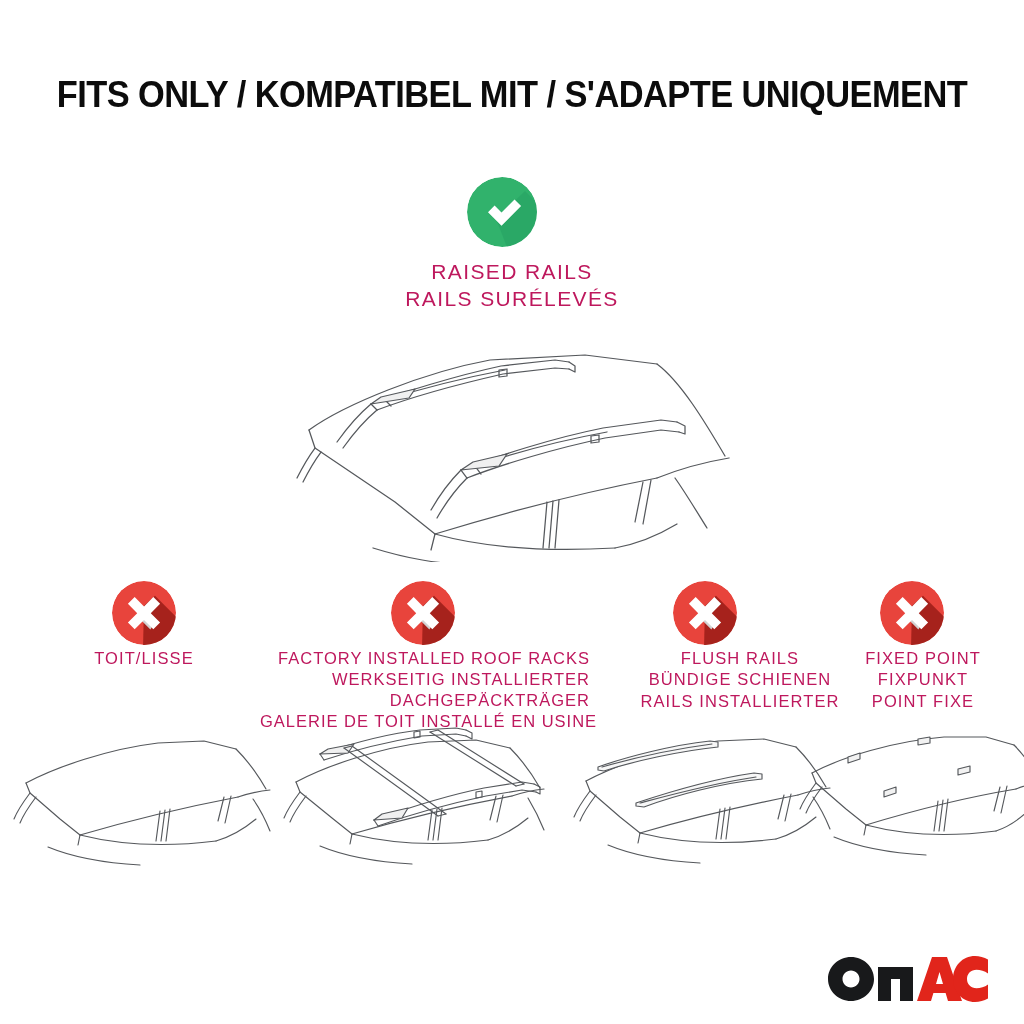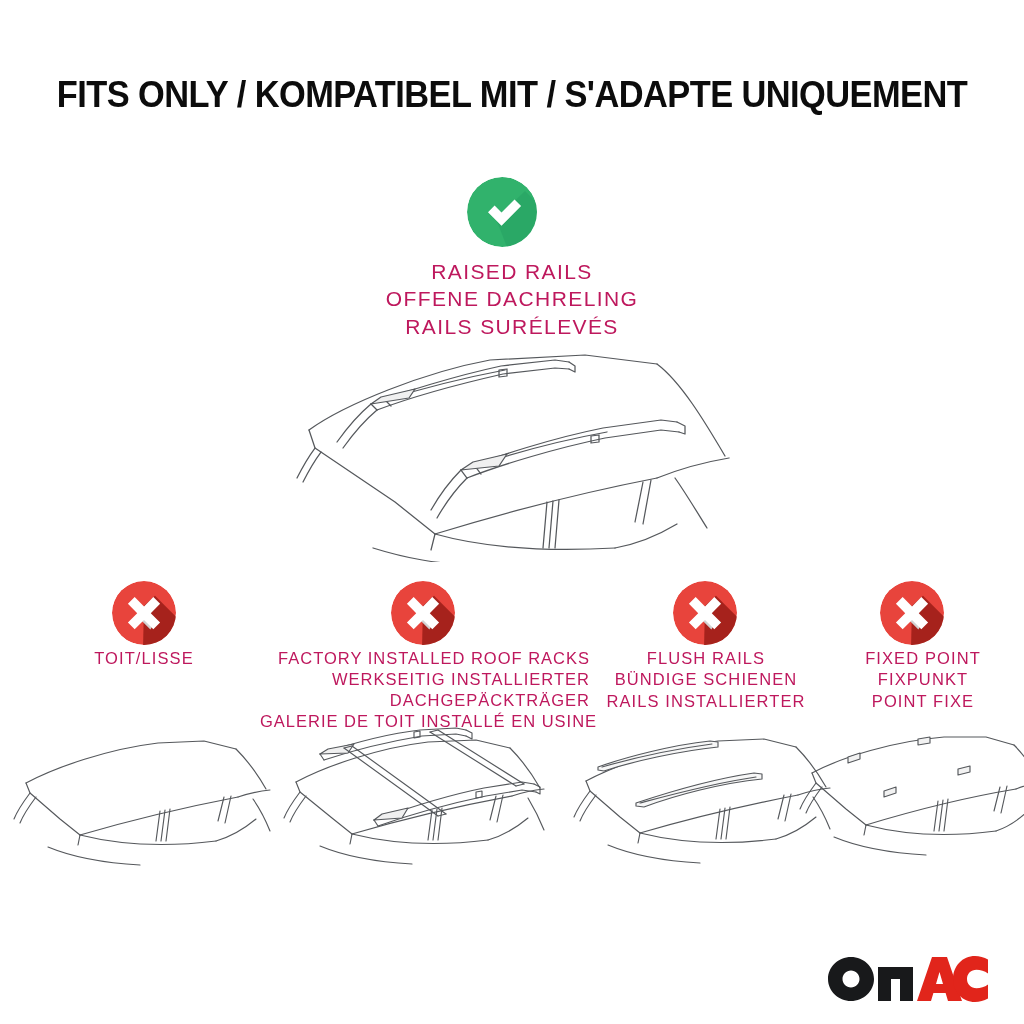--- a/index.html
+++ b/index.html
@@ -75,21 +75,20 @@
     <svg width="70" height="70" viewBox="0 0 70 70">
       <circle cx="35" cy="35" r="35" fill="#31b26c"></circle>
       <path d="M29 42 L58 14 L70 26 L70 70 L40 70 Z" fill="#25a063" opacity="0.55"></path>
       <path d="M20.5 35.5 L27.5 28.5 L31.5 32.5 L31.5 43 L24 43 Z" fill="#e2e2e2" opacity="0"></path>
       <path d="M21 35.2 l6.6 -6.6 l6.9 6.9 l13.0 -13.0 l6.6 6.6 l-19.6 19.6 z" fill="#ffffff"></path>
     </svg>
   </div>
 
   <div class="opt-label" style="position:absolute; left:0; top:258px; width:1024px; font-size:21px; letter-spacing:1.4px; line-height:1.30;">
     <div>RAISED RAILS</div>
-    <div>OFFENE DACHRELING</div>
     <div>RAILS SURÉLEVÉS</div>
   </div>
 
   <div class="illus" style="left:285px; top:352px; width:450px; height:210px;">
     <svg width="450" height="210" viewBox="0 0 450 210" fill="none" stroke="#55585c" stroke-width="1.25" stroke-linejoin="round" stroke-linecap="round">
 
       <path d="M24 78 C60 52 140 20 205 8 L300 3 L372 12"></path>
       <path d="M24 78 L30 96 L110 150 L150 182"></path>
       <path d="M150 182 C215 162 300 140 372 126"></path>
       <path d="M372 12 C396 30 420 70 440 104"></path>
@@ -238,21 +237,21 @@
 
 <div>
   <div class="badge" style="left:673px; top:581px; width:64px; height:64px;">
     <svg width="64" height="64" viewBox="0 0 70 70">
       <circle cx="35" cy="35" r="35" fill="#e8443c"></circle>
       <path d="M35 27 L47 16 L70 39 L70 70 L34 70 Z" fill="#9e1f18" opacity="0.9"></path>
       <path d="M35 35 L46 46 L42 53 L31 42 Z" fill="#d2d2d2"></path>
       <path d="M24.8 17.6 l10.2 10.2 l10.2 -10.2 l7.4 7.4 l-10.2 10.2 l10.2 10.2 l-7.4 7.4 l-10.2 -10.2 l-10.2 10.2 l-7.4 -7.4 l10.2 -10.2 l-10.2 -10.2 z" fill="#ffffff"></path>
     </svg>
   </div>
-  <div class="opt-label" style="position:absolute; left:586px; top:648px; width:240px; font-size:16.5px; letter-spacing:1.1px; line-height:1.30;">
+  <div class="opt-label" style="position:absolute; left:620px; top:648px; width:240px; font-size:16.5px; letter-spacing:1.1px; line-height:1.30;">
     <div>FLUSH RAILS</div>
     <div>BÜNDIGE SCHIENEN</div>
     <div>RAILS INSTALLIERTER</div>
   </div>
   <div class="illus" style="left:568px; top:733px; width:272px; height:178px;">
     <svg width="272" height="178" viewBox="0 0 272 178" fill="none" stroke="#55585c" stroke-width="1.15" stroke-linejoin="round" stroke-linecap="round">
       <path d="M18 48 C48 32 100 14 150 8 L196 6 L228 14"></path>
       <path d="M18 48 L22 58 L52 84 L72 100"></path>
       <path d="M72 100 C120 86 178 72 230 62"></path>
       <path d="M228 14 C240 26 250 40 258 54"></path>

